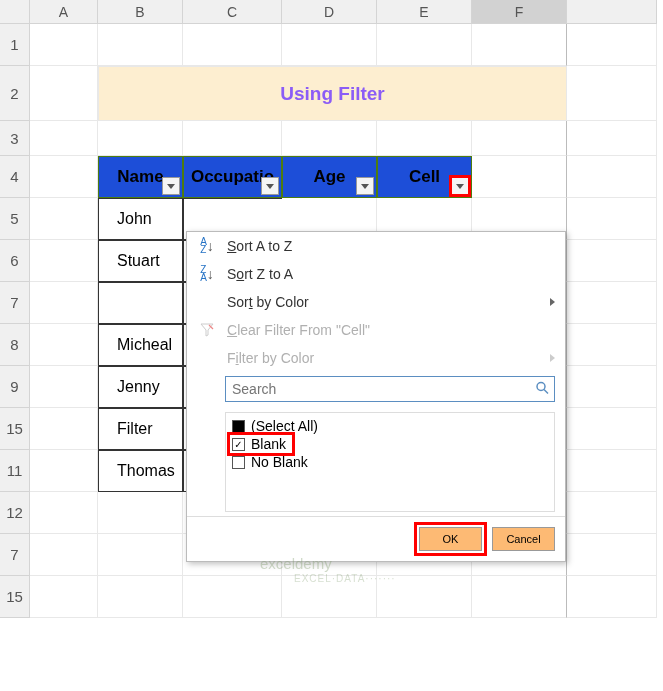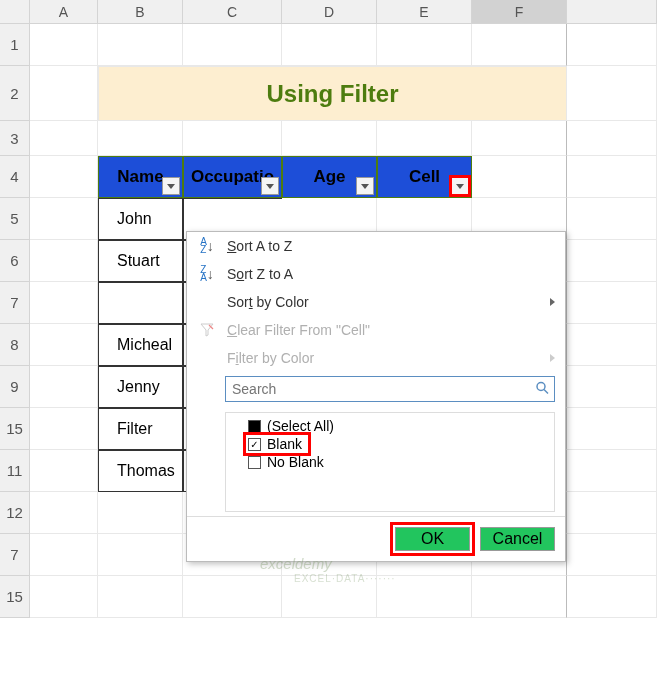--- a/index.html
+++ b/index.html
@@ -38,23 +38,23 @@
       background: #fff;
     }
     .cell.col-f { border-right: 1px solid #bbb; }
     .sel-col { background: #d2d2d2; }
     .title-cell {
       grid-column: 3 / 8;
       background: #fdeed0;
       display: flex;
       align-items: center;
       justify-content: center;
-      font-size: 24px;
+      font-size: 19px;
       font-weight: bold;
-      color: #4d7c0f;
+      color: #8b5cf6;
       border: 1px solid #e8e8e8;
     }
     .tbl-hdr {
       background: #1d4ed8;
       border: 1px solid #4d7c0f;
       font-weight: bold;
       font-size: 17px;
       justify-content: center;
       position: relative;
     }
@@ -137,21 +137,20 @@
       border: 1px solid #ddd;
       padding: 4px;
       height: 100px;
     }
     .check-row {
       display: flex;
       align-items: center;
       gap: 6px;
       padding: 1px 2px;
       font-size: 14px;
-      margin-left: 16px;
     }
     .checkbox {
       width: 13px; height: 13px;
       border: 1px solid #555;
       display: flex; align-items:center; justify-content:center;
       font-size: 10px;
       background: #fff;
     }
     .checkbox.filled { background: #000; }
     .check-row.hl {
@@ -161,38 +160,37 @@
       padding: 1px 6px 1px 2px;
     }
     .dd-buttons {
       display: flex;
       justify-content: flex-end;
       gap: 10px;
       padding: 10px;
       border-top: 1px solid #ddd;
     }
     .dd-btn {
-      width: 75px;
+      width: 63px;
       height: 24px;
       border: 1px solid #999;
-      background: #22c55e;
-      font-size: 16px;
+      background: #fdba74;
+      font-size: 11px;
       display:flex; align-items:center; justify-content:center;
     }
     .dd-btn.ok {
       outline: 3px solid #ff0000;
       outline-offset: 2px;
     }
     .watermark {
       position: absolute;
       left: 260px;
       top: 555px;
       font-size: 15px;
       color: rgba(120,150,100,0.35);
-      font-style: italic;
       pointer-events: none;
     }
     .watermark-sub {
       position: absolute;
       left: 294px;
       top: 573px;
       font-size: 10px;
       color: rgba(120,150,100,0.3);
       letter-spacing: 1px;
       pointer-events: none;

